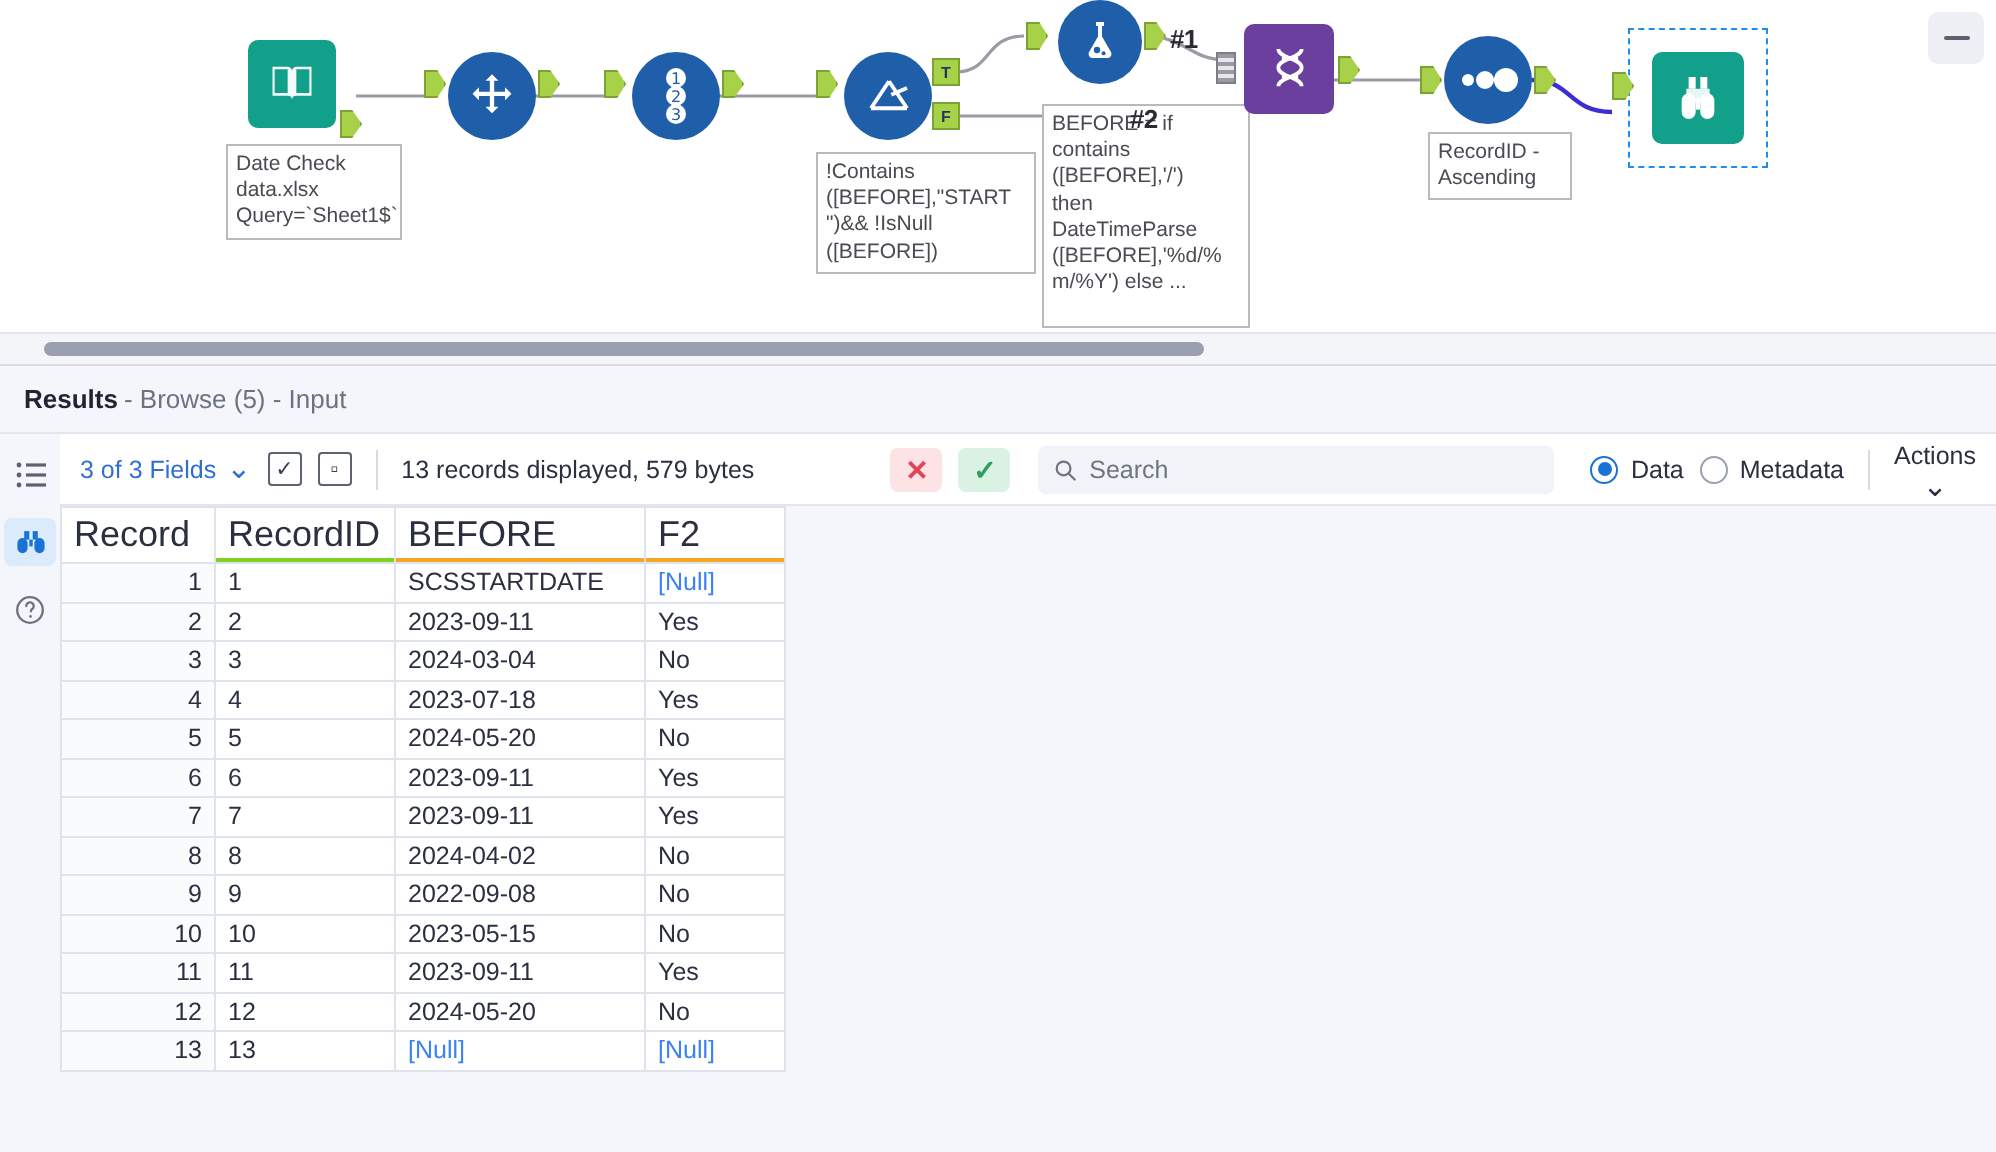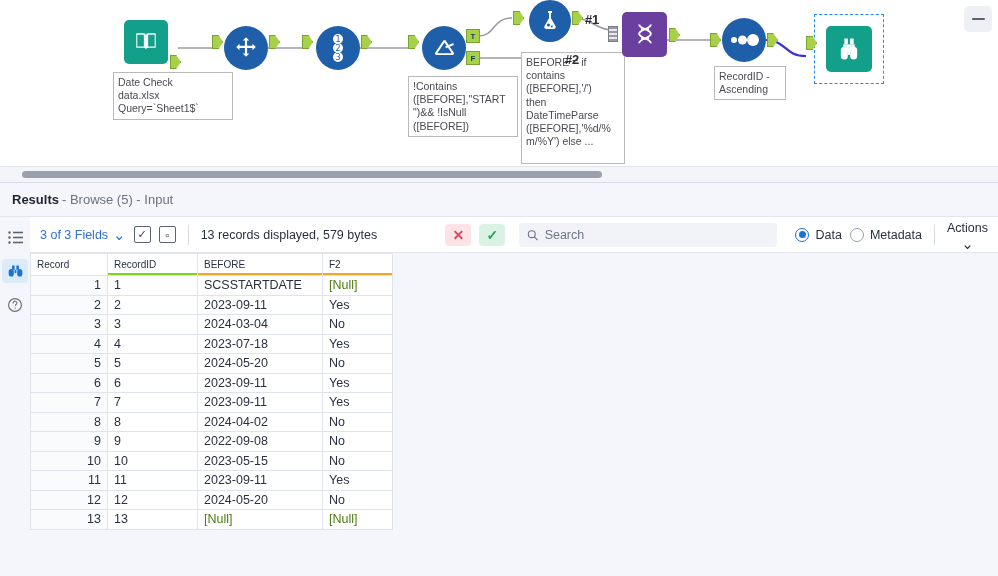--- a/index.html
+++ b/index.html
@@ -144,32 +144,32 @@
   }
   #actions { font-size: 12.5px; color: #2b3040; display: flex; align-items: center; gap: 5px; flex-direction: column; }
 
   
   #grid-wrap {
     position: absolute; left: 30px; top: 70px; width: 968px; height: 324px;
     background: #f4f6fb; overflow: hidden; padding-left: 0px;
   }
   table { border-collapse: collapse; background: #fff; }
   th {
-    background: #fff; font-weight: normal; font-size: 10px;
+    background: #fff; font-weight: normal; font-size: 18px;
     color: #2b3040; text-align: left; padding: 3px 6px;
     border: 1px solid #dfe3ec; height: 22px; vertical-align: middle;
     position: relative;
   }
   th .ubar { position: absolute; left: 0; right: 0; bottom: 0; height: 2.5px; }
   td {
     font-size: 12.5px; color: #2b3040; padding: 2px 6px;
     border: 1px solid #dfe3ec; height: 19.5px; background: #fff;
   }
   td.rec { text-align: right; background: #fafbfd; }
-  td.null { color: #4d7c0f; }
+  td.null { color: #3b82f6; }
 </style>
 </head>
 <body>
 
 <div id="app">
 
   <div id="canvas">
 
     <svg id="canvas-svg" width="998" height="166">
       <g stroke="#9b9ba3" stroke-width="1.6" fill="none">
@@ -186,21 +186,21 @@
 
     <div class="node" style="left:124px; top:20px;">
       <div class="node-square" style="background:#13a08a;">
         <svg width="26" height="26" viewBox="0 0 24 24" fill="#fff">
           <path d="M3 4h7a2 2 0 012 2v13a2 2 0 00-2-1.6H3zM21 4h-7a2 2 0 00-2 2v13a2 2 0 012-1.6h7z" opacity=".95"></path>
           <path d="M4 5.2h6v11H4zM14 5.2h6v11h-6z" fill="#13a08a"></path>
         </svg>
       </div>
       <div class="anchor out" style="left:46px; top:35px;"></div>
     </div>
-    <div class="ann" style="left:113px; top:72px; width:120px;">Date Check
+    <div class="ann" style="left:113px; top:72px; width:88px;">Date Check
 data.xlsx
 Query=`Sheet1$`</div>
 
     <div class="node" style="left:224px; top:26px;">
       <div class="anchor in" style="left:-12px; top:9px;"></div>
       <div class="node-circle">
         <svg width="26" height="26" viewBox="0 0 24 24" fill="#fff">
           <path d="M12 2l3 3h-2v5h5V8l3 3-3 3v-2h-5v5h2l-3 3-3-3h2v-5H6v2l-3-3 3-3v2h5V5H9z"></path>
         </svg>
       </div>

